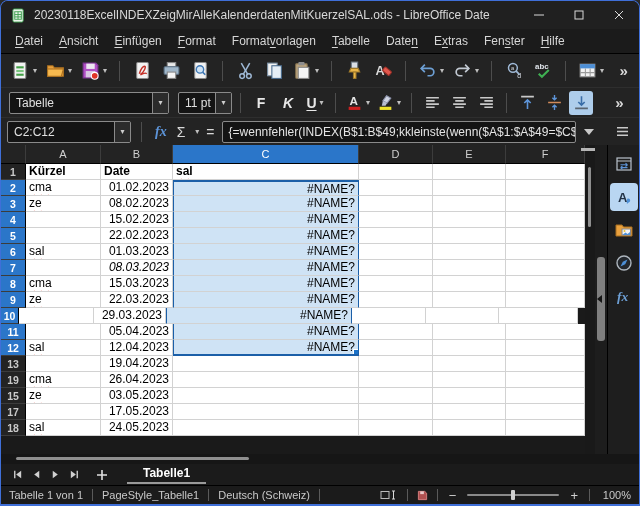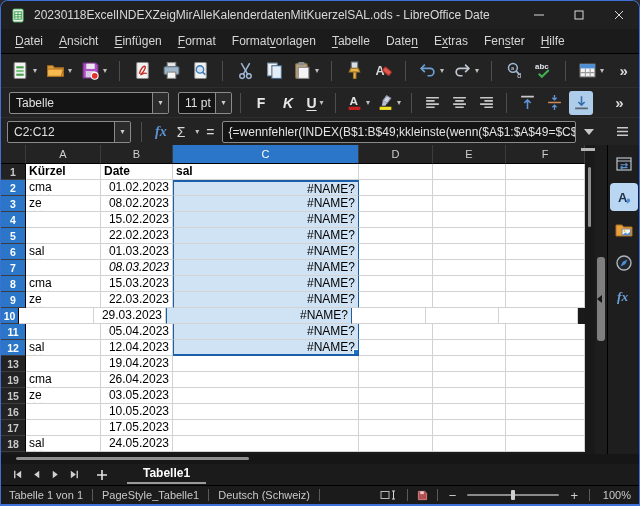--- a/index.html
+++ b/index.html
@@ -580,29 +580,20 @@
         <div class="grow">
           <div class="rh" style="width: 25px;">15</div>
           <div class="cell spell" style="width: 75px;"><span>ze</span></div>
           <div class="cell ar" style="width: 72px;"><span>03.05.2023</span></div>
           <div class="cell" style="width: 186px;"><span></span></div>
           <div class="cell" style="width: 74px;"><span></span></div>
           <div class="cell" style="width: 73px;"><span></span></div>
           <div class="cell" style="width: 79px;"><span></span></div>
         </div>
         <div class="grow">
-          <div class="rh" style="width: 25px;">16</div>
-          <div class="cell" style="width: 75px;"><span></span></div>
-          <div class="cell ar" style="width: 72px;"><span>10.05.2023</span></div>
-          <div class="cell" style="width: 186px;"><span></span></div>
-          <div class="cell" style="width: 74px;"><span></span></div>
-          <div class="cell" style="width: 73px;"><span></span></div>
-          <div class="cell" style="width: 79px;"><span></span></div>
-        </div>
-        <div class="grow">
           <div class="rh" style="width: 25px;">17</div>
           <div class="cell" style="width: 75px;"><span></span></div>
           <div class="cell ar" style="width: 72px;"><span>17.05.2023</span></div>
           <div class="cell" style="width: 186px;"><span></span></div>
           <div class="cell" style="width: 74px;"><span></span></div>
           <div class="cell" style="width: 73px;"><span></span></div>
           <div class="cell" style="width: 79px;"><span></span></div>
         </div>
         <div class="grow">
           <div class="rh" style="width: 25px;">18</div>

